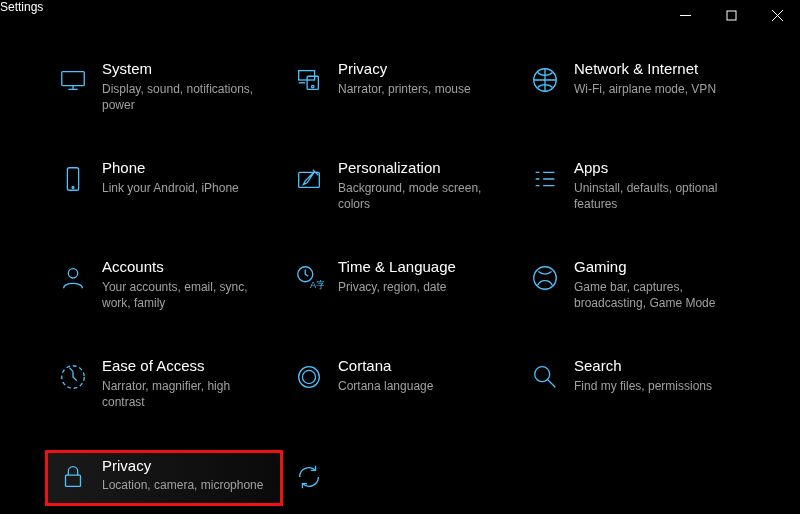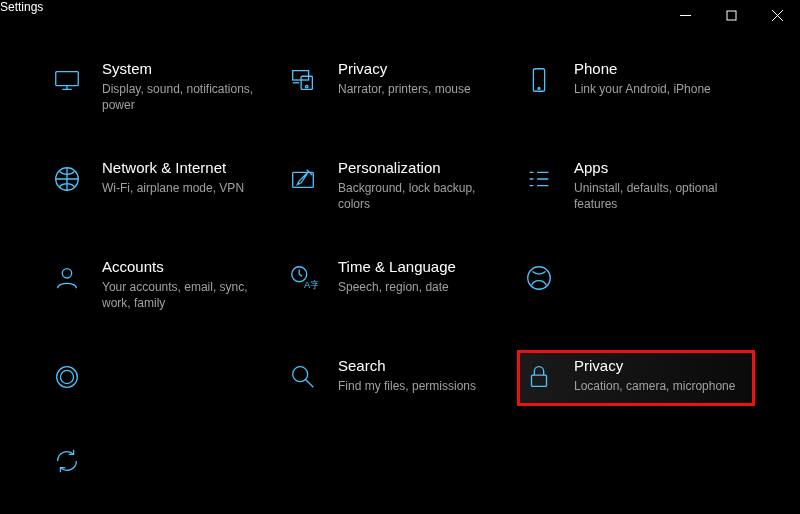--- a/index.html
+++ b/index.html
@@ -3,21 +3,21 @@
 <meta charset="utf-8">
 <style>
 html,body{margin:0;padding:0;background:#000;color:#fff;font-family:"Segoe UI","Segoe UI Variable",Arial,sans-serif;width:800px;height:514px;overflow:hidden}
 .titlebar{height:30px;display:flex;align-items:flex-start;justify-content:space-between;padding-left:0}
 .titlebar-title{font-size:12px;color:#fff}
 .win-controls{display:flex;height:100%}
 .win-btn{width:46px;height:30px;display:flex;align-items:center;justify-content:center;color:#fff}
 .win-btn svg{stroke:#fff;fill:none}
 .grid{display:grid;grid-template-columns:repeat(3,236px);column-gap:0;row-gap:30px;padding:24px 10px 0 46px}
 .tile{display:flex;align-items:flex-start;width:236px;padding:6px 6px 10px 6px;box-sizing:border-box}
-.tile .ic{width:36px;height:36px;flex:0 0 36px;display:flex;align-items:center;justify-content:flex-start;margin-right:14px;margin-top:2px}
+.tile .ic{width:36px;height:36px;flex:0 0 36px;display:flex;align-items:center;justify-content:flex-end;margin-right:14px;margin-top:2px}
 .tile .ic svg{width:30px;height:30px;stroke:#4cc2ff;fill:none;stroke-width:1.4}
 .tile .txt{display:flex;flex-direction:column}
 .tile .title{font-size:15px;color:#fff;line-height:1.25}
 .tile .desc{font-size:12px;color:#a0a0a0;line-height:1.35;margin-top:2px;max-width:170px}
 .highlight{outline:3px solid #e11; outline-offset:-2px; background:linear-gradient(90deg,#1a1a1a,#0a0a0a)}
 </style>
 </head>
 <body>
 
 <div class="titlebar">
@@ -67,53 +67,53 @@
     </span>
     <span class="txt">
       <span class="title">Privacy</span>
       <span class="desc">Narrator, printers, mouse</span>
     </span>
   </div>
 
   <div class="tile">
     <span class="ic">
       <svg viewBox="0 0 32 32">
+          <circle cx="16" cy="16" r="12"></circle>
+          <path d="M4 16 H28 M16 4 V28 M8 8 C12 12 20 12 24 8 M8 24 C12 20 20 20 24 24"></path>
+        </svg>
+    </span>
+    <span class="txt">
+      <span class="title">Network &amp; Internet</span>
+      <span class="desc">Wi-Fi, airplane mode, VPN</span>
+    </span>
+  </div>
+
+  <div class="tile">
+    <span class="ic">
+      <svg viewBox="0 0 32 32">
           <rect x="10" y="4" width="12" height="24" rx="2"></rect>
           <circle cx="16" cy="25" r="1"></circle>
         </svg>
     </span>
     <span class="txt">
       <span class="title">Phone</span>
       <span class="desc">Link your Android, iPhone</span>
     </span>
   </div>
 
   <div class="tile">
     <span class="ic">
       <svg viewBox="0 0 32 32">
-          <circle cx="16" cy="16" r="12"></circle>
-          <path d="M4 16 H28 M16 4 V28 M8 8 C12 12 20 12 24 8 M8 24 C12 20 20 20 24 24"></path>
-        </svg>
-    </span>
-    <span class="txt">
-      <span class="title">Network &amp; Internet</span>
-      <span class="desc">Wi-Fi, airplane mode, VPN</span>
-    </span>
-  </div>
-
-  <div class="tile">
-    <span class="ic">
-      <svg viewBox="0 0 32 32">
           <rect x="5" y="9" width="22" height="16" rx="1"></rect>
           <path d="M20 6 L26 12 M22 8 L12 18 L10 22 L14 20 Z"></path>
         </svg>
     </span>
     <span class="txt">
       <span class="title">Personalization</span>
-      <span class="desc">Background, lock backup, colors</span>
+      <span class="desc">Background, mode screen, colors</span>
     </span>
   </div>
 
   <div class="tile">
     <span class="ic">
       <svg viewBox="0 0 32 32">
           <path d="M6 9 H10 M6 16 H10 M6 23 H10 M14 9 H26 M14 16 H26 M14 23 H26"></path>
         </svg>
     </span>
     <span class="txt">
@@ -138,41 +138,61 @@
   <div class="tile">
     <span class="ic">
       <svg viewBox="0 0 32 32">
           <circle cx="12" cy="12" r="8"></circle>
           <path d="M12 7 V12 L15 14"></path>
           <text x="17" y="27" font-size="10" fill="#4cc2ff" stroke="none">A字</text>
         </svg>
     </span>
     <span class="txt">
       <span class="title">Time &amp; Language</span>
-      <span class="desc">Speech, region, date</span>
+      <span class="desc">Privacy, region, date</span>
     </span>
   </div>
 
   <div class="tile">
     <span class="ic">
       <svg viewBox="0 0 32 32">
           <circle cx="16" cy="16" r="12"></circle>
           <path d="M9 9 C14 13 18 13 23 9 M8 24 C11 17 21 17 24 24"></path>
         </svg>
     </span>
-  </div>
-
+    <span class="txt">
+      <span class="title">Gaming</span>
+      <span class="desc">Game bar, captures, broadcasting, Game Mode</span>
+    </span>
+  </div>
+
+  <div class="tile">
+    <span class="ic">
+      <svg viewBox="0 0 32 32">
+          <circle cx="16" cy="16" r="12" stroke-dasharray="4 3"></circle>
+          <path d="M16 10 V16 L20 20 M12 6 L16 10"></path>
+        </svg>
+    </span>
+    <span class="txt">
+      <span class="title">Ease of Access</span>
+      <span class="desc">Narrator, magnifier, high contrast</span>
+    </span>
+  </div>
 
   <div class="tile">
     <span class="ic">
       <svg viewBox="0 0 32 32">
           <circle cx="16" cy="16" r="11"></circle>
           <circle cx="16" cy="16" r="7"></circle>
         </svg>
     </span>
+    <span class="txt">
+      <span class="title">Cortana</span>
+      <span class="desc">Cortana language</span>
+    </span>
   </div>
 
   <div class="tile">
     <span class="ic">
       <svg viewBox="0 0 32 32">
           <circle cx="13" cy="13" r="8"></circle>
           <path d="M19 19 L27 27"></path>
         </svg>
     </span>
     <span class="txt">

